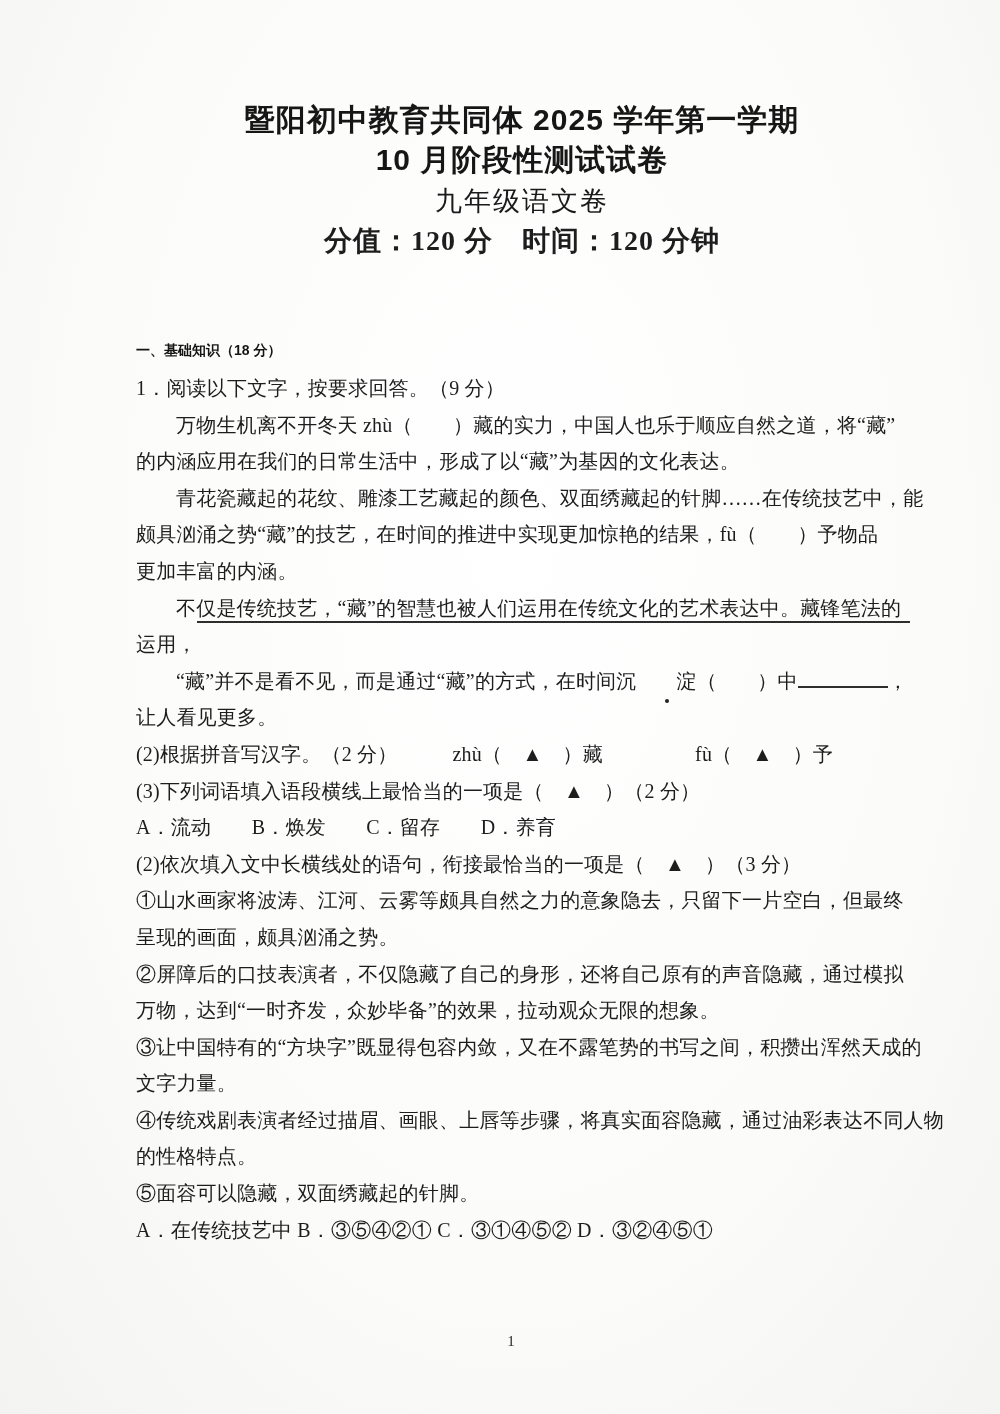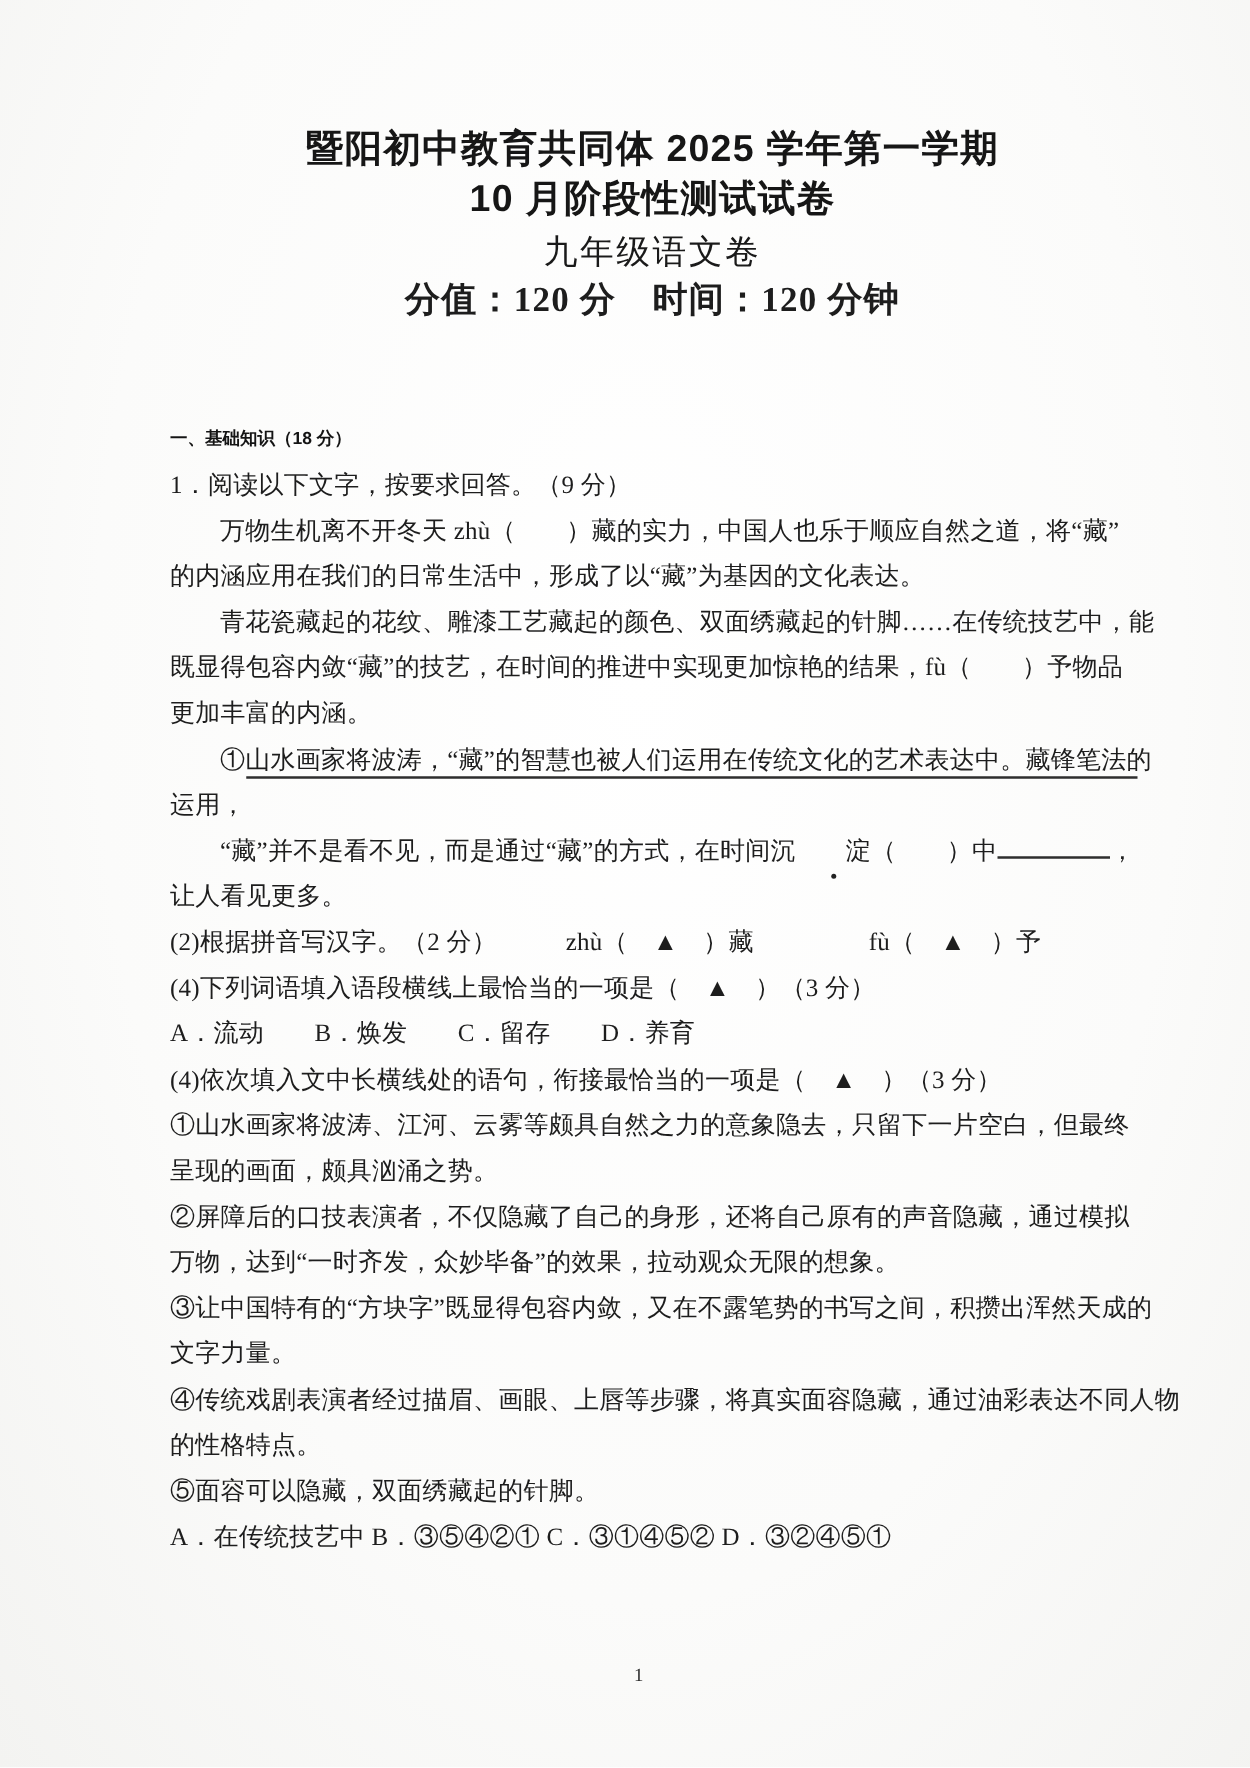--- a/index.html
+++ b/index.html
@@ -120,43 +120,43 @@
 
   <div class="content">
 
     <div class="section-heading">一、基础知识（18 分）</div>
 
     <div class="line">1．阅读以下文字，按要求回答。（9 分）</div>
 
     <div class="line indent">万物生机离不开冬天 zhù（　　）藏的实力，中国人也乐于顺应自然之道，将“藏”</div>
     <div class="line">的内涵应用在我们的日常生活中，形成了以“藏”为基因的文化表达。</div>
     <div class="line indent">青花瓷藏起的花纹、雕漆工艺藏起的颜色、双面绣藏起的针脚……在传统技艺中，能</div>
-    <div class="line">既显得包容内敛“藏”的技艺，在时间的推进中实现更加惊艳的结果，fù（　　）予物品</div>
+    <div class="line">颇具汹涌之势“藏”的技艺，在时间的推进中实现更加惊艳的结果，fù（　　）予物品</div>
     <div class="line">更加丰富的内涵。</div>
-    <div class="line indent">①山水画家将波涛，“藏”的智慧也被人们运用在传统文化的艺术表达中。藏锋笔法的</div>
+    <div class="line indent">不仅是传统技艺，“藏”的智慧也被人们运用在传统文化的艺术表达中。藏锋笔法的</div>
 
     <div class="line flexline">
       <span>运用，</span>
       <span class="fill-line"></span>
     </div>
 
     <div class="line indent">
       <span>“藏”并不是看不见，而是通过“藏”的方式，在时间沉</span><span class="dot-under">淀</span><span>（　　）中</span><span class="short-line"></span><span>，</span>
     </div>
     <div class="line">让人看见更多。</div>
 
 
     <div class="line">
       <span>(2)根据拼音写汉字。（2 分）</span><span class="gap-55"></span><span>zhù（　▲　）藏</span><span class="gap-90"></span><span>fù（　▲　）予</span>
     </div>
 
-    <div class="line">(4)下列词语填入语段横线上最恰当的一项是（　▲　）（3 分）</div>
+    <div class="line">(3)下列词语填入语段横线上最恰当的一项是（　▲　）（2 分）</div>
     <div class="line">A．流动　　B．焕发　　C．留存　　D．养育</div>
 
-    <div class="line">(4)依次填入文中长横线处的语句，衔接最恰当的一项是（　▲　）（3 分）</div>
+    <div class="line">(2)依次填入文中长横线处的语句，衔接最恰当的一项是（　▲　）（3 分）</div>
     <div class="line">①山水画家将波涛、江河、云雾等颇具自然之力的意象隐去，只留下一片空白，但最终</div>
     <div class="line">呈现的画面，颇具汹涌之势。</div>
     <div class="line">②屏障后的口技表演者，不仅隐藏了自己的身形，还将自己原有的声音隐藏，通过模拟</div>
     <div class="line">万物，达到“一时齐发，众妙毕备”的效果，拉动观众无限的想象。</div>
     <div class="line">③让中国特有的“方块字”既显得包容内敛，又在不露笔势的书写之间，积攒出浑然天成的</div>
     <div class="line">文字力量。</div>
     <div class="line">④传统戏剧表演者经过描眉、画眼、上唇等步骤，将真实面容隐藏，通过油彩表达不同人物</div>
     <div class="line">的性格特点。</div>
     <div class="line">⑤面容可以隐藏，双面绣藏起的针脚。</div>
     <div class="line">A．在传统技艺中 B．③⑤④②① C．③①④⑤② D．③②④⑤①</div>

